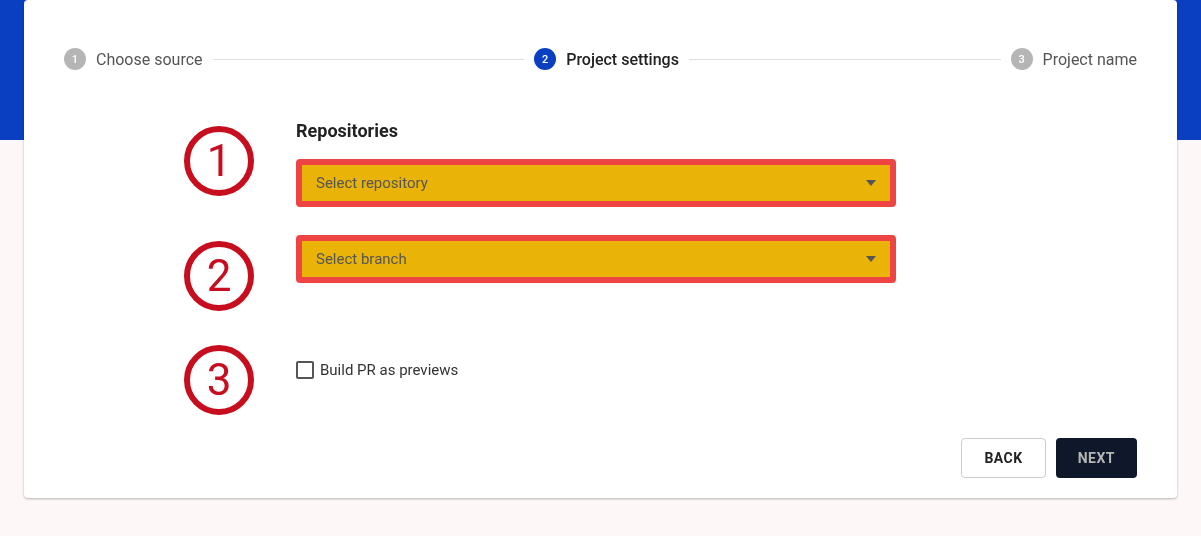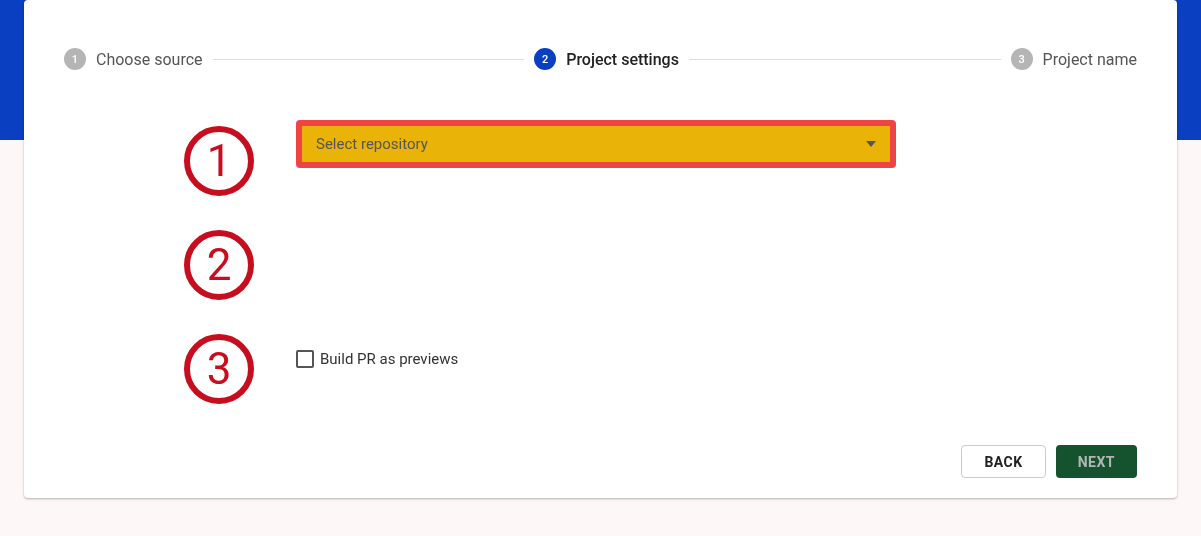--- a/index.html
+++ b/index.html
@@ -134,39 +134,39 @@
       cursor: pointer;
     }
     .cbox-label { font-size: 15px; color: #333; }
     .footer {
       margin-top: auto;
       display: flex;
       justify-content: flex-end;
       gap: 10px;
     }
     .btn {
-      height: 33px;
+      height: 40px;
       padding: 0 22px;
       border-radius: 4px;
       font-size: 14px;
       font-weight: 700;
       letter-spacing: 0.5px;
       display: flex;
       align-items: center;
       justify-content: center;
       cursor: pointer;
       text-transform: uppercase;
     }
     .btn-back {
       background: #fff;
       border: 1px solid #ccc;
       color: #222;
     }
     .btn-next {
-      background: #14532d;
+      background: #0f172a;
       border: none;
       color: #b5b5b5;
       cursor: default;
     }
   </style>
 </head>
 <body>
 
 <div class="blue-banner"></div>
 
@@ -187,30 +187,35 @@
       <div class="step-circle">3</div>
       <div class="step-label">Project name</div>
     </div>
   </div>
 
   <div class="form-body">
 
     <div class="field-row">
       <div class="annot-circle">1</div>
       <div class="field-group">
+        <div class="field-label">Repositories</div>
         <div class="select">
           <span>Select repository</span>
           <span class="caret"></span>
         </div>
       </div>
     </div>
 
     <div class="field-row">
       <div class="annot-circle">2</div>
       <div class="field-group">
+        <div class="select">
+          <span>Select branch</span>
+          <span class="caret"></span>
+        </div>
       </div>
     </div>
 
     <div class="field-row">
       <div class="annot-circle">3</div>
       <div class="field-group">
         <div class="checkbox-row">
           <div class="cbox"></div>
           <div class="cbox-label">Build PR as previews</div>
         </div>

